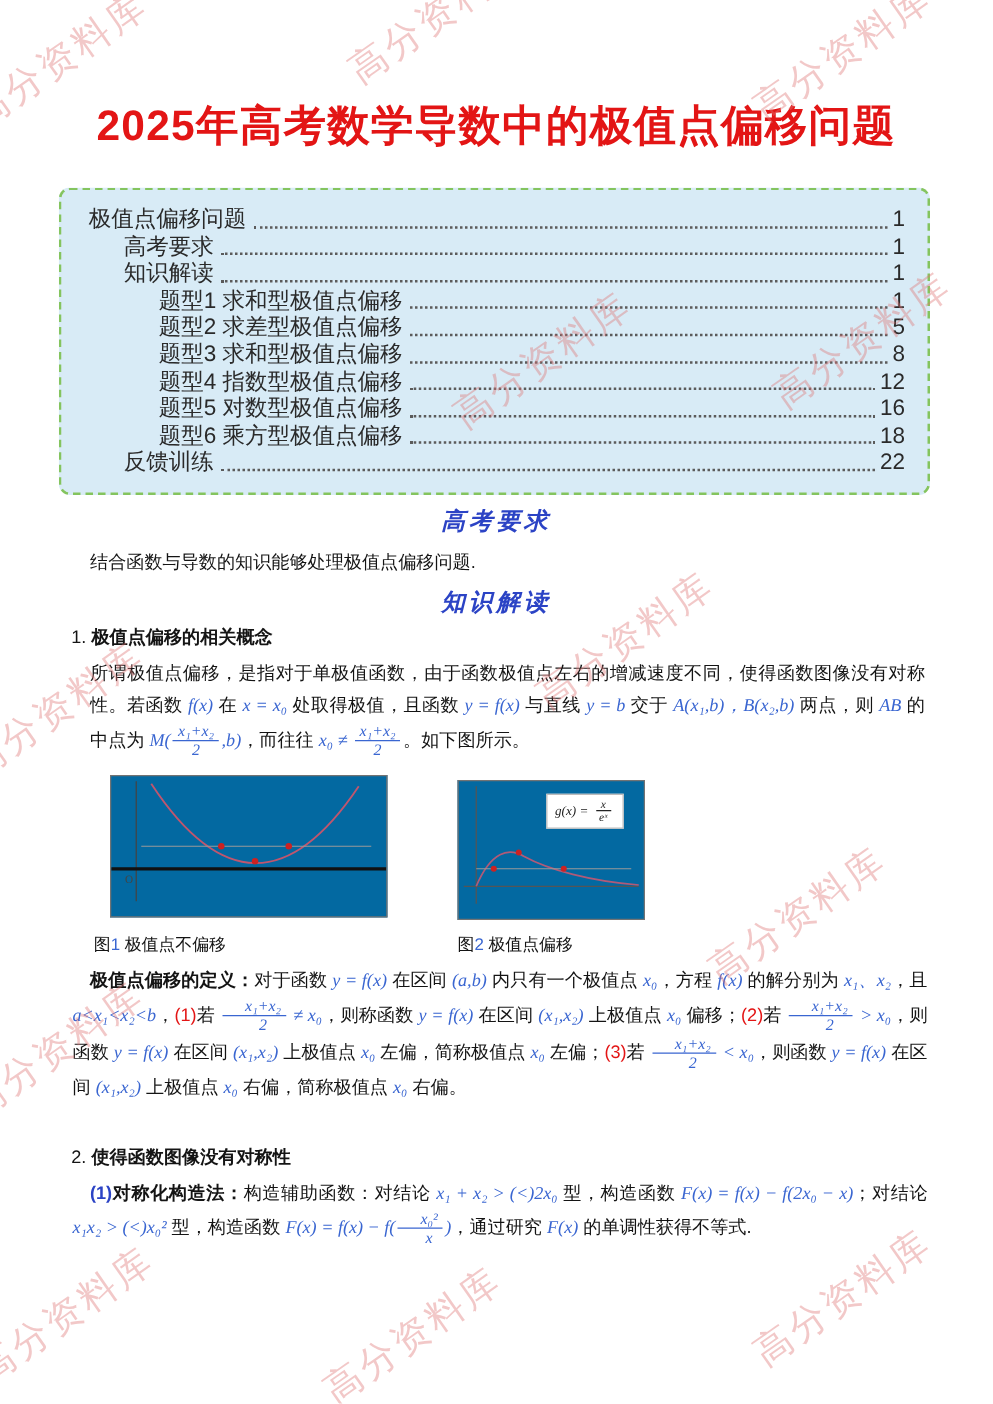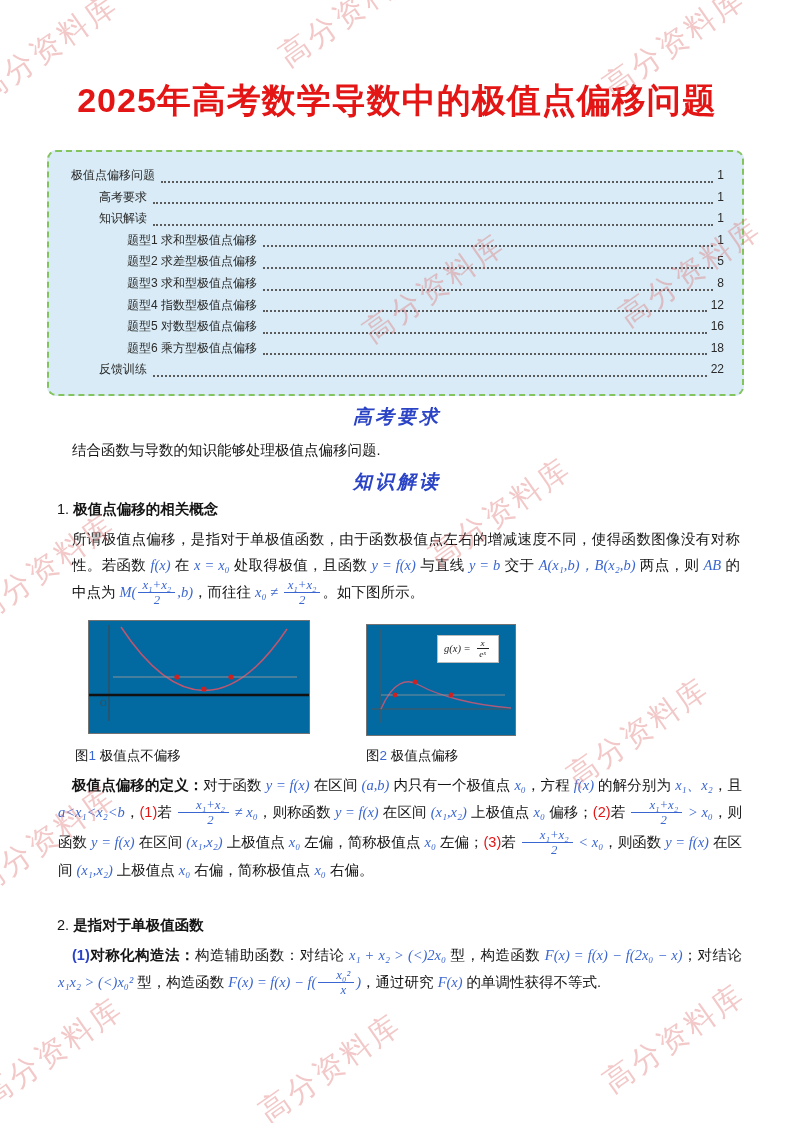--- a/index.html
+++ b/index.html
@@ -11,21 +11,21 @@
       transform:rotate(-35deg);white-space:nowrap;letter-spacing:3px;
       pointer-events:none;z-index:9;}
 
   
   .title{position:absolute;top:78px;left:0;width:100%;margin:0;text-align:center;
          font-size:34px;font-weight:700;color:#e31515;letter-spacing:1px;}
 
   
   .toc{position:absolute;left:47px;top:150px;width:663px;background:#d8ebf6;
        border:2.5px dashed #84c45e;border-radius:9px;padding:13px 18px 13px 12px;}
-  .toc-row{display:flex;align-items:flex-end;font-size:12px;line-height:21.6px;color:#2a2a2a;}
+  .toc-row{display:flex;align-items:flex-end;font-size:18px;line-height:21.6px;color:#2a2a2a;}
   .toc-label{white-space:nowrap;}
   .toc-dots{flex:1;border-bottom:2px dotted #5b5b5b;margin:0 4px 4px 6px;min-width:20px;}
   .toc-page{white-space:nowrap;}
   .indent-0{padding-left:10px;}
   .indent-1{padding-left:38px;}
   .indent-2{padding-left:66px;justify-content:flex-end;}
 
   
   .sec-head{position:absolute;left:0;width:100%;margin:0;text-align:center;
             font-size:19px;font-weight:700;font-style:italic;color:#2b43c5;letter-spacing:3px;}
@@ -176,21 +176,21 @@
         <span class="fnum">x₁+x₂</span>
         <span class="fden">2</span>
       </span><span class="m"> ≠ x₀</span><span>，则称函数 </span><span class="m">y = f(x)</span><span> 在区间 </span><span class="m">(x₁,x₂)</span><span> 上极值点 </span><span class="m">x₀</span><span> 偏移；</span><span class="r">(2)</span><span>若 </span><span class="frac m">
         <span class="fnum">x₁+x₂</span>
         <span class="fden">2</span>
       </span><span class="m"> &gt; x₀</span><span>，则函数 </span><span class="m">y = f(x)</span><span> 在区间 </span><span class="m">(x₁,x₂)</span><span> 上极值点 </span><span class="m">x₀</span><span> 左偏，简称极值点 </span><span class="m">x₀</span><span> 左偏；</span><span class="r">(3)</span><span>若 </span><span class="frac m">
         <span class="fnum">x₁+x₂</span>
         <span class="fden">2</span>
       </span><span class="m"> &lt; x₀</span><span>，则函数 </span><span class="m">y = f(x)</span><span> 在区间 </span><span class="m">(x₁,x₂)</span><span> 上极值点 </span><span class="m">x₀</span><span> 右偏，简称极值点 </span><span class="m">x₀</span><span> 右偏。</span></div>
 
-  <div class="item-head" style="top:916px;left:57px;"><span>2. </span><span class="b">是指对于单极值函数</span></div>
+  <div class="item-head" style="top:916px;left:57px;"><span>2. </span><span class="b">使得函数图像没有对称性</span></div>
 
   <div class="para" style="top:942px;left:58px;width:684px;text-indent:14px;"><span class="bl">(1)</span><span class="b">对称化构造法：</span><span>构造辅助函数：对结论 </span><span class="m">x₁ + x₂ &gt; (&lt;)2x₀</span><span> 型，构造函数 </span><span class="m">F(x) = f(x) − f(2x₀ − x)</span><span>；对结论 </span><span class="m">x₁x₂ &gt; (&lt;)x₀²</span><span> 型，构造函数 </span><span class="m">F(x) = f(x) − f(</span><span class="frac m">
         <span class="fnum">x₀²</span>
         <span class="fden">x</span>
       </span><span class="m">)</span><span>，通过研究 </span><span class="m">F(x)</span><span> 的单调性获得不等式.</span></div>
 
 
   <div>
       <span class="wm" style="left: -35px; top: 28px;">高分资料库</span>
       <span class="wm" style="left: 268px; top: -8px;">高分资料库</span>

